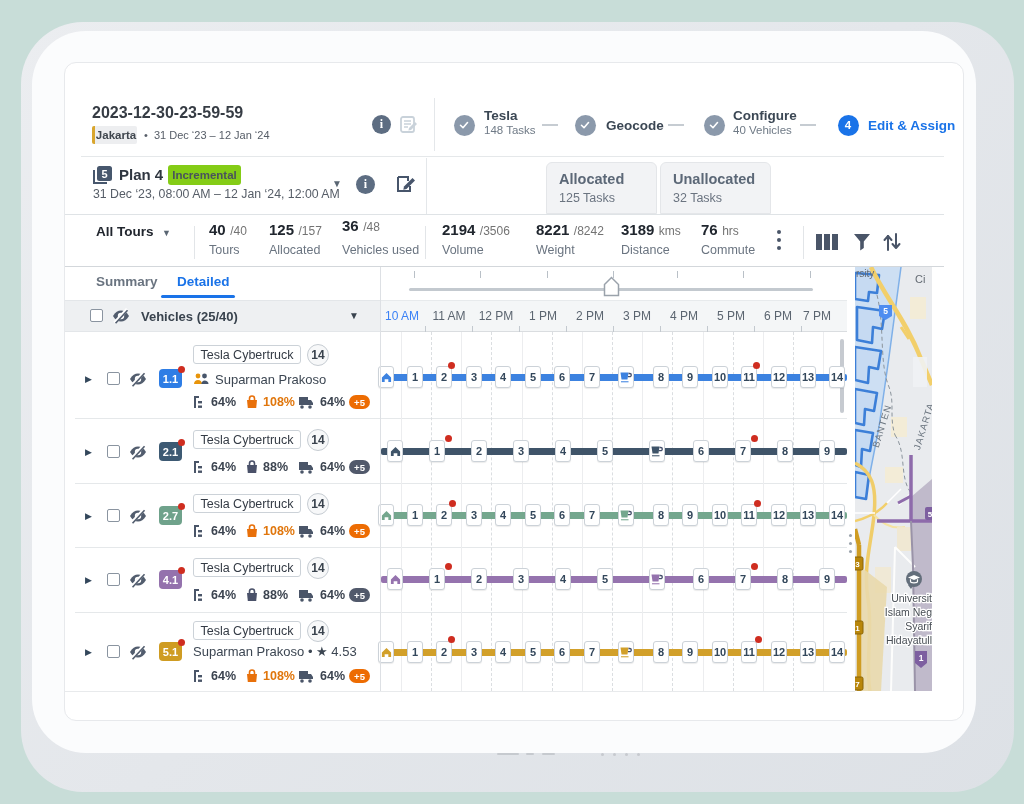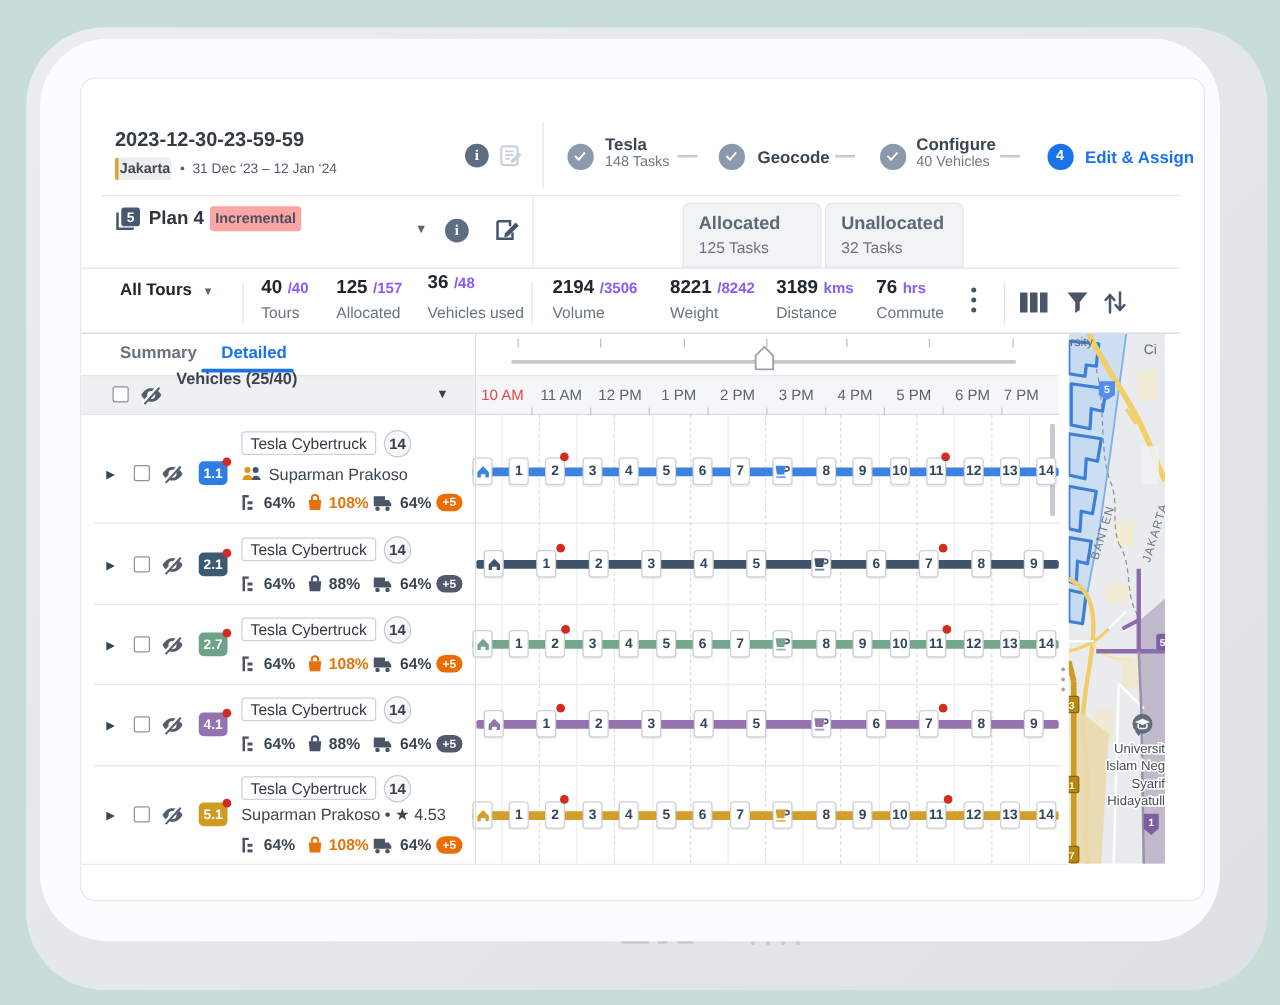--- a/index.html
+++ b/index.html
@@ -5,21 +5,21 @@
 body{background:#c8ddd8;font-family:"Liberation Sans",sans-serif;position:relative;}
 .a{position:absolute;}
 .sb{position:absolute;background:#fff;border:1px solid #ccd2d8;border-radius:3px;
     box-shadow:0 1px 1px rgba(0,0,0,.08);display:flex;align-items:center;justify-content:center;
     font-size:11px;font-weight:bold;color:#33475b;}
 .dot{position:absolute;width:7px;height:7px;border-radius:50%;background:#cf2d20;}
 .gs{position:absolute;width:1px;background:#ecedef;}
 .gd{position:absolute;width:0;border-left:1px dashed #dbdee1;}
 .hsep{position:absolute;height:1px;background:#e5e8ea;}
 .num{font-size:15px;font-weight:bold;color:#20262e;}
-.den{font-size:12px;font-weight:bold;color:#8b5cf6;}
+.den{font-size:12px;font-weight:normal;color:#737373;}
 .slab{font-size:12.5px;color:#6a7480;}
 .ckb{position:absolute;width:13px;height:13px;border:1.5px solid #8a94a0;border-radius:2px;background:#fff;}
 </style></head><body>
 
 <div class="a" style="left:21px;top:22px;width:993px;height:770px;background:linear-gradient(135deg,#ebedf0,#dde1e6);border-radius:62px;"></div>
 <div class="a" style="left:32px;top:31px;width:944px;height:722px;background:#fbfcfd;border-radius:54px;"></div>
 <div class="a" style="left:497px;top:753px;width:22px;height:2px;background:#c6cacf;border-radius:1px;"></div>
 <div class="a" style="left:526px;top:753px;width:8px;height:2px;background:#c6cacf;border-radius:1px;"></div>
 <div class="a" style="left:542px;top:753px;width:13px;height:2px;background:#c6cacf;border-radius:1px;"></div>
 <div class="a" style="left:601px;top:753px;width:3px;height:3px;background:#c6cacf;border-radius:50%;"></div>
@@ -64,21 +64,22 @@
       <span style="color:#fff;font-size:11.5px;font-weight:bold;">4</span>
     </div>
 <div class="a" style="left:803px;top:55px;width:90px;height:14px;font-size:13.5px;font-weight:bold;color:#1a73e8;white-space:nowrap;">Edit &amp; Assign</div>
 <div class="a hsep" style="left:16px;top:93px;width:863px;height:1px;"></div>
 <svg class="a" style="left:26px;top:101px;" width="22" height="22" viewBox="0 0 22 22">
       <path d="M3 6v13h13" stroke="#47576d" stroke-width="2" fill="none"></path>
       <rect x="6" y="2" width="15" height="15" rx="2.5" fill="#47576d"></rect>
       <text x="13.5" y="13.5" text-anchor="middle" font-size="11" font-weight="bold" fill="#fff" font-family="Liberation Sans">5</text>
     </svg>
 <div class="a" style="left:54px;top:103px;width:60px;height:16px;font-size:15px;font-weight:bold;color:#2f3640;">Plan 4</div>
-<div class="a" style="left:103px;top:102px;width:73px;height:20px;background:#fca5a5;border-radius:3px;display:flex;align-items:center;justify-content:center;font-size:11.5px;font-weight:bold;color:#49525c;">Incremental</div>
+<div class="a" style="left:103px;top:102px;width:73px;height:20px;background:#84cc16;border-radius:3px;display:flex;align-items:center;justify-content:center;font-size:11.5px;font-weight:bold;color:#49525c;">Incremental</div>
+<div class="a" style="left:28px;top:124px;width:300px;height:14px;font-size:12.3px;color:#565d67;">31 Dec ‘23, 08:00 AM – 12 Jan ‘24, 12:00 AM</div>
 <div class="a" style="left:267px;top:117px;width:12px;height:8px;color:#5a6673;font-size:10px;line-height:8px;">▼</div>
 <div class="a" style="left:291px;top:112px;width:19px;height:19px;background:#5d6d82;border-radius:50%;color:#fff;display:flex;align-items:center;justify-content:center;font-size:12px;font-weight:bold;font-family:'Liberation Serif',serif;">i</div>
 <svg class="a" style="left:330px;top:110px;" width="21" height="21" viewBox="0 0 21 21">
       <path d="M3 4h10v4M3 4v14h12v-5" stroke="#47556b" stroke-width="2" fill="none"></path>
       <path d="M9 13.5l8.5-8.5 2.5 2.5-8.5 8.5-3.2.7z" fill="#47556b"></path>
     </svg>
 <div class="a" style="left:361px;top:95px;width:1px;height:56px;background:#e4e7ea;"></div>
 <div class="a" style="left:0px;top:151px;width:879px;height:1px;background:#dfe3e6;"></div>
 <div class="a" style="left:481px;top:99px;width:111px;height:52px;background:#f2f3f5;border:1px solid #e4e6e9;border-radius:6px 6px 0 0;">
       <div class="a" style="left:12px;top:8px;width:95px;height:15px;font-size:14.5px;font-weight:bold;color:#5c6877;">Allocated</div>
@@ -128,21 +129,21 @@
 <div class="a" style="left:96px;top:232px;width:74px;height:3px;background:#1a73e8;border-radius:2px;"></div>
 <div class="a" style="left:0px;top:237px;width:315px;height:32px;background:#eef0f2;border-top:1px solid #e3e6e9;border-bottom:1px solid #e3e6e9;"></div>
 <div class="a ckb" style="left:25px;top:246px;width:13px;height:13px;"></div>
 <div class="a" style="left:47px;top:245px;width:20px;height:17px;"><svg width="18" height="16" viewBox="0 0 24 22">
         <path d="M1 11 C4 5.5 8 3.5 12 3.5 C16 3.5 20 5.5 23 11 C20 16.5 16 18.5 12 18.5 C8 18.5 4 16.5 1 11z" fill="#525d6e"></path>
         <circle cx="12" cy="11" r="4.4" fill="#fff"></circle>
         <circle cx="12" cy="11" r="2.1" fill="#525d6e"></circle>
         <path d="M3.2 20.5L20.5 1.5" stroke="#fff" stroke-width="4.4"></path>
         <path d="M4.5 21L21 3" stroke="#525d6e" stroke-width="2.2"></path>
       </svg></div>
-<div class="a" style="left:76px;top:232px;width:140px;height:15px;font-size:13px;font-weight:bold;color:#39434e;">Vehicles (25/40)</div>
+<div class="a" style="left:76px;top:246px;width:140px;height:15px;font-size:13px;font-weight:bold;color:#39434e;">Vehicles (25/40)</div>
 <div class="a" style="left:284px;top:249px;width:12px;height:8px;color:#39434e;font-size:10px;line-height:8px;">▼</div>
 <div class="a" style="left:315px;top:204px;width:1px;height:424px;background:#dde0e4;z-index:5;"></div>
 <div class="a hsep" style="left:10px;top:355px;width:772px;height:1px;"></div>
 <div class="a hsep" style="left:10px;top:420px;width:772px;height:1px;"></div>
 <div class="a hsep" style="left:10px;top:484px;width:772px;height:1px;"></div>
 <div class="a hsep" style="left:10px;top:549px;width:772px;height:1px;"></div>
 <div class="a" style="left:0px;top:628px;width:790px;height:1px;background:#e8eaec;"></div>
 <div class="a" style="left:20px;top:311px;width:8px;height:10px;color:#33475b;font-size:9px;line-height:10px;">▶</div>
     <div class="a ckb" style="left:42px;top:309px;width:13px;height:13px;"></div>
     <div class="a" style="left:64px;top:308px;width:20px;height:17px;"><svg width="18" height="16" viewBox="0 0 24 22">
@@ -322,21 +323,21 @@
 <div class="a" style="left:166px;top:4px;width:1px;height:7px;background:#b9c0c7;"></div>
 <div class="a" style="left:232px;top:4px;width:1px;height:7px;background:#b9c0c7;"></div>
 <div class="a" style="left:296px;top:4px;width:1px;height:7px;background:#b9c0c7;"></div>
 <div class="a" style="left:362px;top:4px;width:1px;height:7px;background:#b9c0c7;"></div>
 <div class="a" style="left:429px;top:4px;width:1px;height:7px;background:#b9c0c7;"></div>
 <div class="a" style="left:28px;top:21px;width:404px;height:3px;background:#c3c9cf;border-radius:2px;"></div>
 <svg class="a" style="left:222px;top:9px;" width="17" height="21" viewBox="0 0 17 21">
         <path d="M1.5 8.5L8.5 1.5L15.5 8.5V19.5H1.5Z" fill="#fff" stroke="#9aa2ab" stroke-width="1.5"></path>
       </svg>
 <div class="a" style="left:0px;top:33px;width:466px;height:32px;background:#f4f6f7;border-top:1px solid #e7eaec;border-bottom:1px solid #dadde0;"></div>
-<div class="a" style="left:-1px;top:42px;width:44px;height:14px;font-size:12px;color:#ef4444;text-align:center;">10 AM</div>
+<div class="a" style="left:-1px;top:42px;width:44px;height:14px;font-size:12px;color:#3b82f6;text-align:center;">10 AM</div>
 <div class="a" style="left:46px;top:42px;width:44px;height:14px;font-size:12px;color:#5b6570;text-align:center;">11 AM</div>
 <div class="a" style="left:93px;top:42px;width:44px;height:14px;font-size:12px;color:#5b6570;text-align:center;">12 PM</div>
 <div class="a" style="left:140px;top:42px;width:44px;height:14px;font-size:12px;color:#5b6570;text-align:center;">1 PM</div>
 <div class="a" style="left:187px;top:42px;width:44px;height:14px;font-size:12px;color:#5b6570;text-align:center;">2 PM</div>
 <div class="a" style="left:234px;top:42px;width:44px;height:14px;font-size:12px;color:#5b6570;text-align:center;">3 PM</div>
 <div class="a" style="left:281px;top:42px;width:44px;height:14px;font-size:12px;color:#5b6570;text-align:center;">4 PM</div>
 <div class="a" style="left:328px;top:42px;width:44px;height:14px;font-size:12px;color:#5b6570;text-align:center;">5 PM</div>
 <div class="a" style="left:375px;top:42px;width:44px;height:14px;font-size:12px;color:#5b6570;text-align:center;">6 PM</div>
 <div class="a" style="left:422px;top:42px;width:44px;height:14px;font-size:12px;color:#5b6570;text-align:left;">7 PM</div>
 <div class="a" style="left:44px;top:59px;width:1px;height:6px;background:#c3c9cf;"></div>

